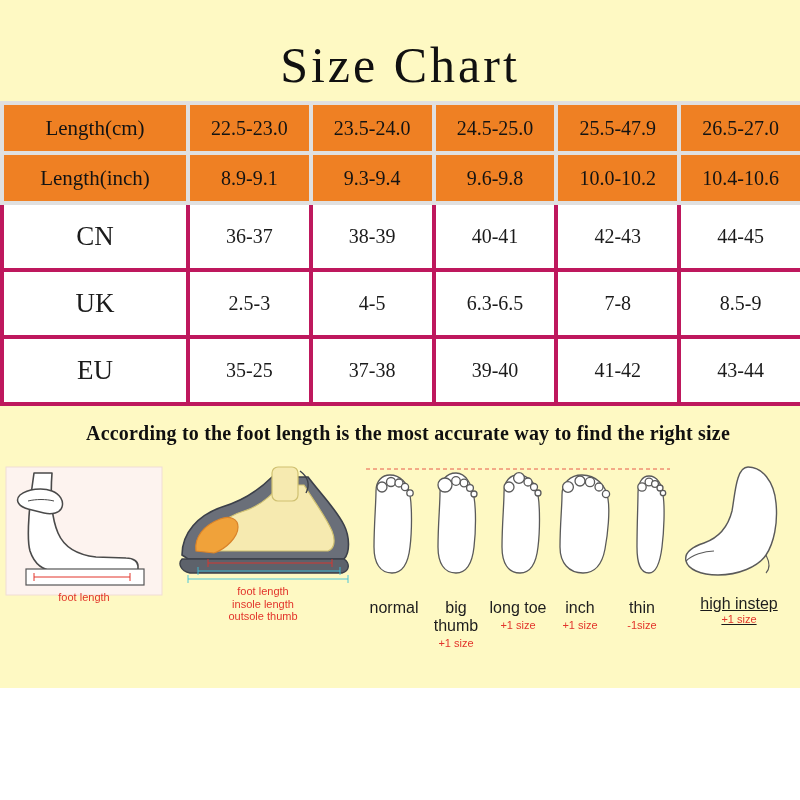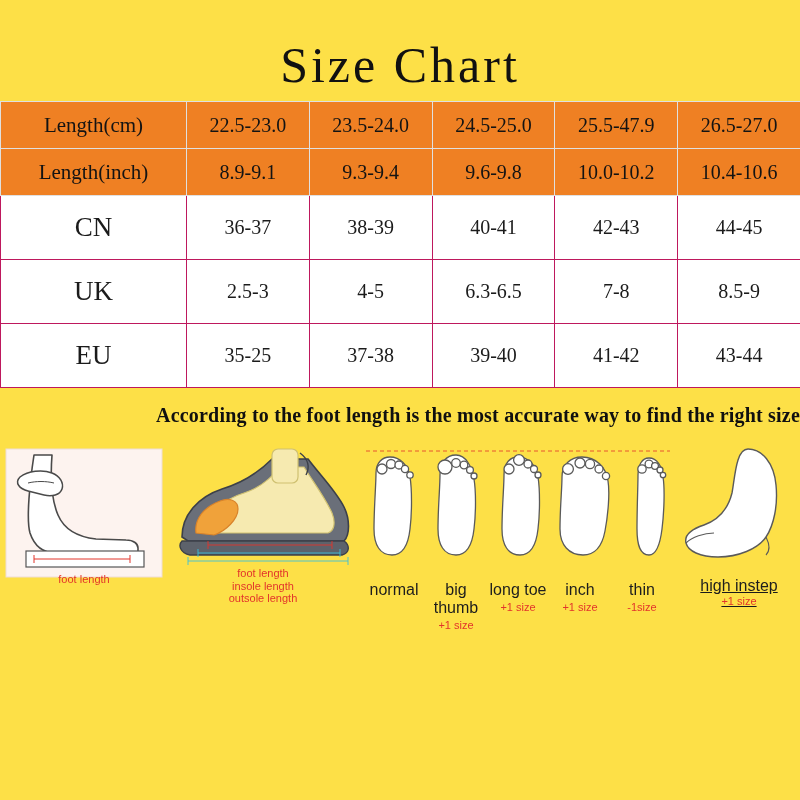--- a/index.html
+++ b/index.html
@@ -10,43 +10,43 @@
   body {
     width: 800px;
     height: 800px;
     font-family: "Liberation Serif", serif;
     color: #1a1a1a;
     overflow: hidden;
   }
   .page {
     position: relative;
     width: 800px;
-    height: 800px;
-    background: #fde047;
+    height: 688px;
+    background: #fef9c3;
   }
   
   .title {
     text-align: center;
     font-family: "Liberation Serif", serif;
     font-size: 50px;
     letter-spacing: 3px;
     font-weight: 400;
     color: #111111;
     padding-top: 38px;
     padding-bottom: 8px;
     line-height: 1.1;
   }
   
   table.size-table {
     border-collapse: collapse;
     width: 800px;
     table-layout: fixed;
   }
   table.size-table td {
-    border: 1px solid #be185d;
+    border: 4px solid #be185d;
     text-align: center;
     font-family: "Liberation Serif", serif;
     color: #1b1b1b;
   }
   table.size-table tr.header-row td {
     background: #ef8023;
     color: #131313;
     height: 44px;
     font-size: 20px;
     border-color: #e0e0e0;
@@ -60,21 +60,21 @@
     background: #ffffff;
     margin-left: 16px;
   }
   table.size-table tr.data-row td.row-label {
     font-size: 27px;
   }
   col.c0 { width: 186px; }
   col.c1, col.c2, col.c3, col.c4, col.c5 { width: 122.8px; }
   
   .note {
-    text-align: right;
+    text-align: center;
     font-family: "Liberation Serif", serif;
     font-weight: bold;
     font-size: 20px;
     color: #101010;
     padding: 16px 0 10px 16px;
     letter-spacing: 0.2px;
   }
   
   .illus {
     display: flex;
@@ -210,21 +210,21 @@
         <line x1="40" y1="104" x2="164" y2="104" stroke="#e2342b" stroke-width="0.9"></line>
         <line x1="30" y1="112" x2="172" y2="112" stroke="#3dbfd9" stroke-width="0.9"></line>
         <line x1="20" y1="120" x2="180" y2="120" stroke="#3dbfd9" stroke-width="0.9"></line>
         <path d="M40 100 L40 108 M164 100 L164 108" stroke="#e2342b" stroke-width="0.9"></path>
         <path d="M30 108 L30 116 M172 108 L172 116" stroke="#3dbfd9" stroke-width="0.9"></path>
         <path d="M20 116 L20 124 M180 116 L180 124" stroke="#3dbfd9" stroke-width="0.9"></path>
       </svg>
       <div style="margin-top:-24px;">
         <div class="cap-red" style="width:190px;line-height:1.15;">foot length</div>
         <div class="cap-red" style="width:190px;line-height:1.15;">insole length</div>
-        <div class="cap-red" style="width:190px;line-height:1.15;">outsole length</div>
+        <div class="cap-red" style="width:190px;line-height:1.15;">outsole thumb</div>
       </div>
     </div>
 
     <div class="panel panel-3">
       <svg width="320" height="140" viewBox="0 0 320 140">
         <line x1="8" y1="10" x2="312" y2="10" stroke="#e2342b" stroke-width="0.8" stroke-dasharray="4 3"></line>
         <g fill="#ffffff" stroke="#5a5a5a" stroke-width="1.3">
 
           <g transform="translate(8,14)">
             <path d="M10 18 C10 8 16 2 24 2 C34 2 42 10 44 22 C46 34 46 58 44 74 C42 92 36 100 26 100 C14 100 8 90 8 74 C8 52 10 30 10 18 Z"></path>

